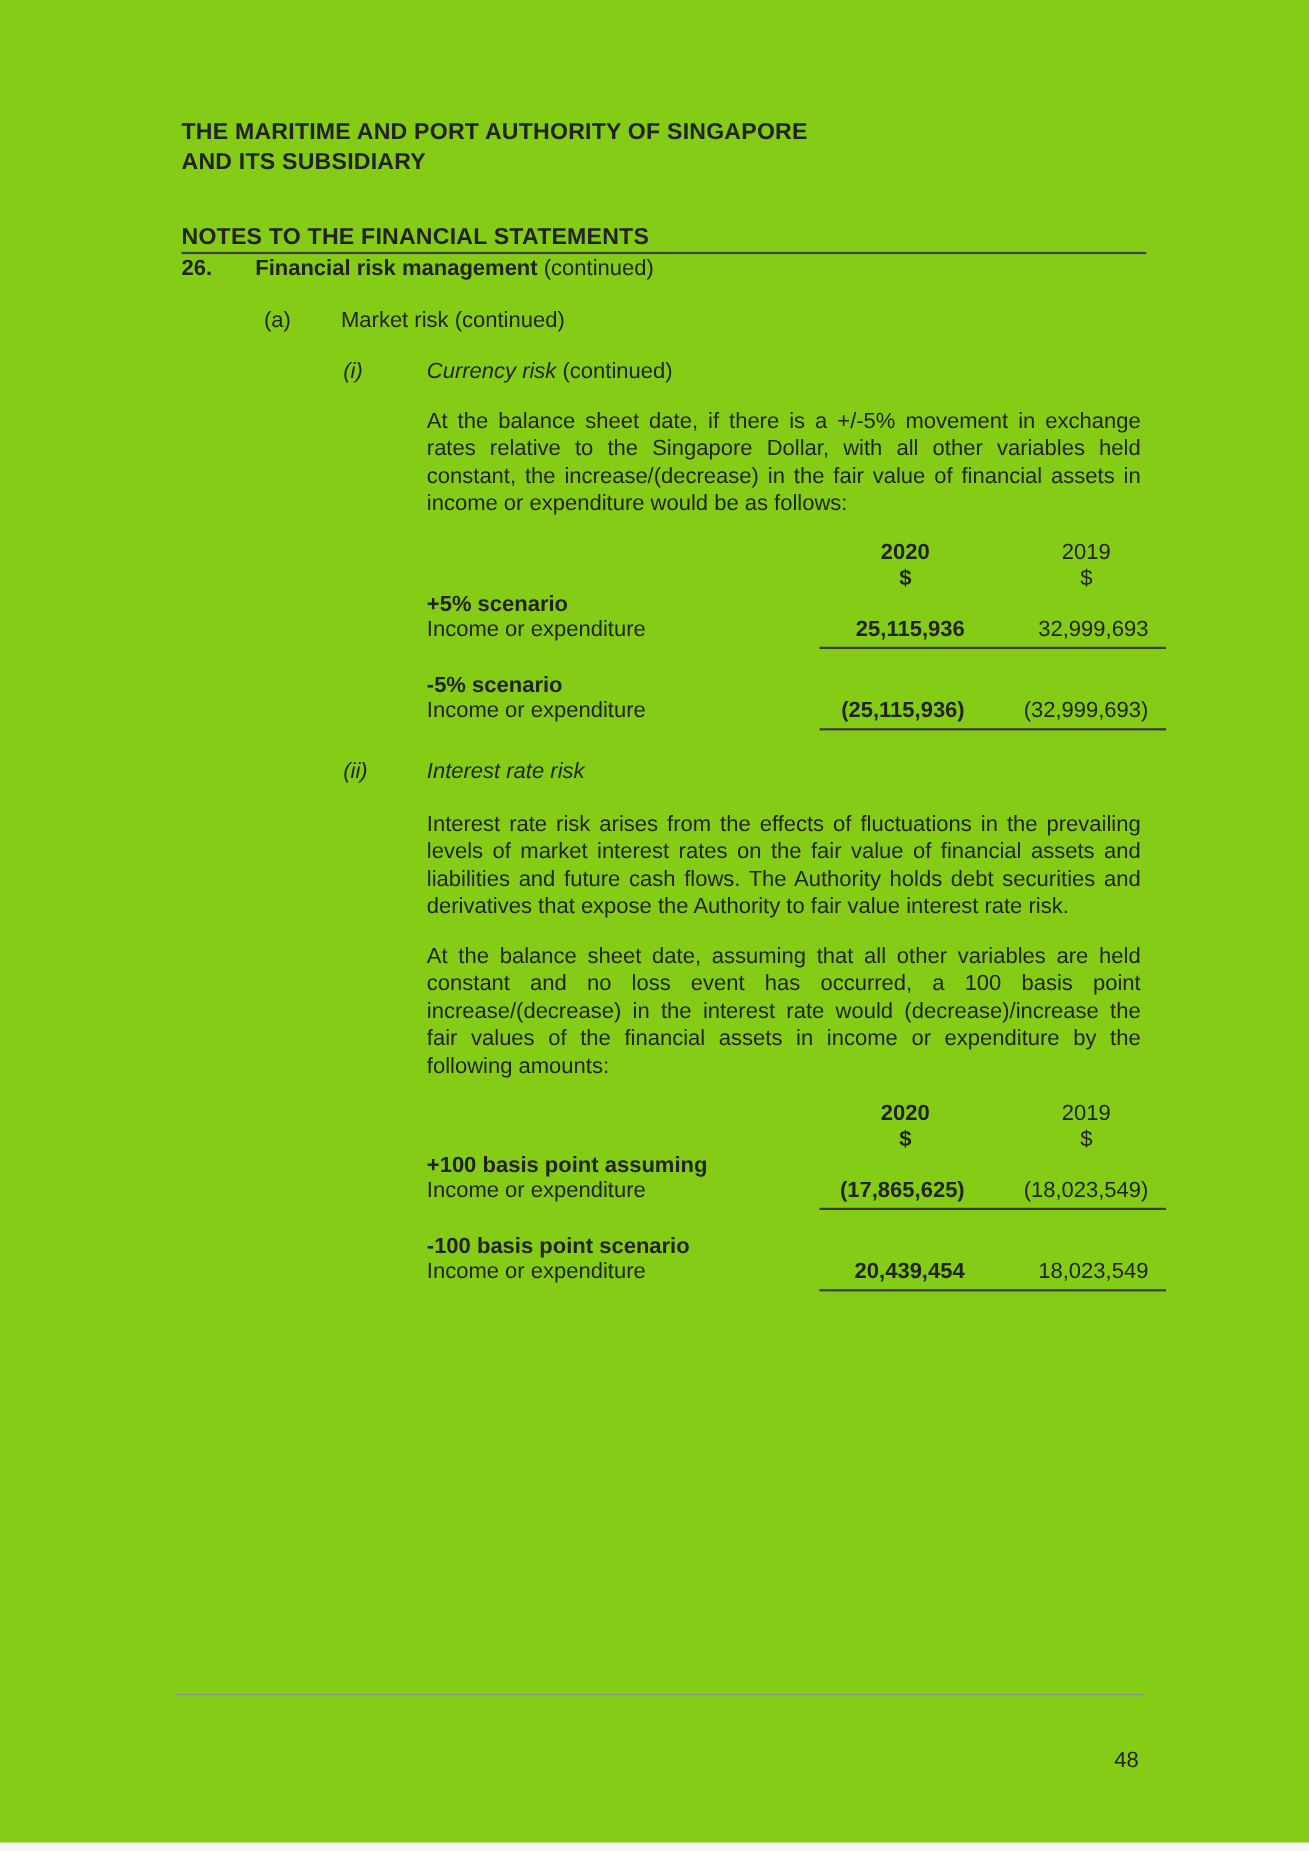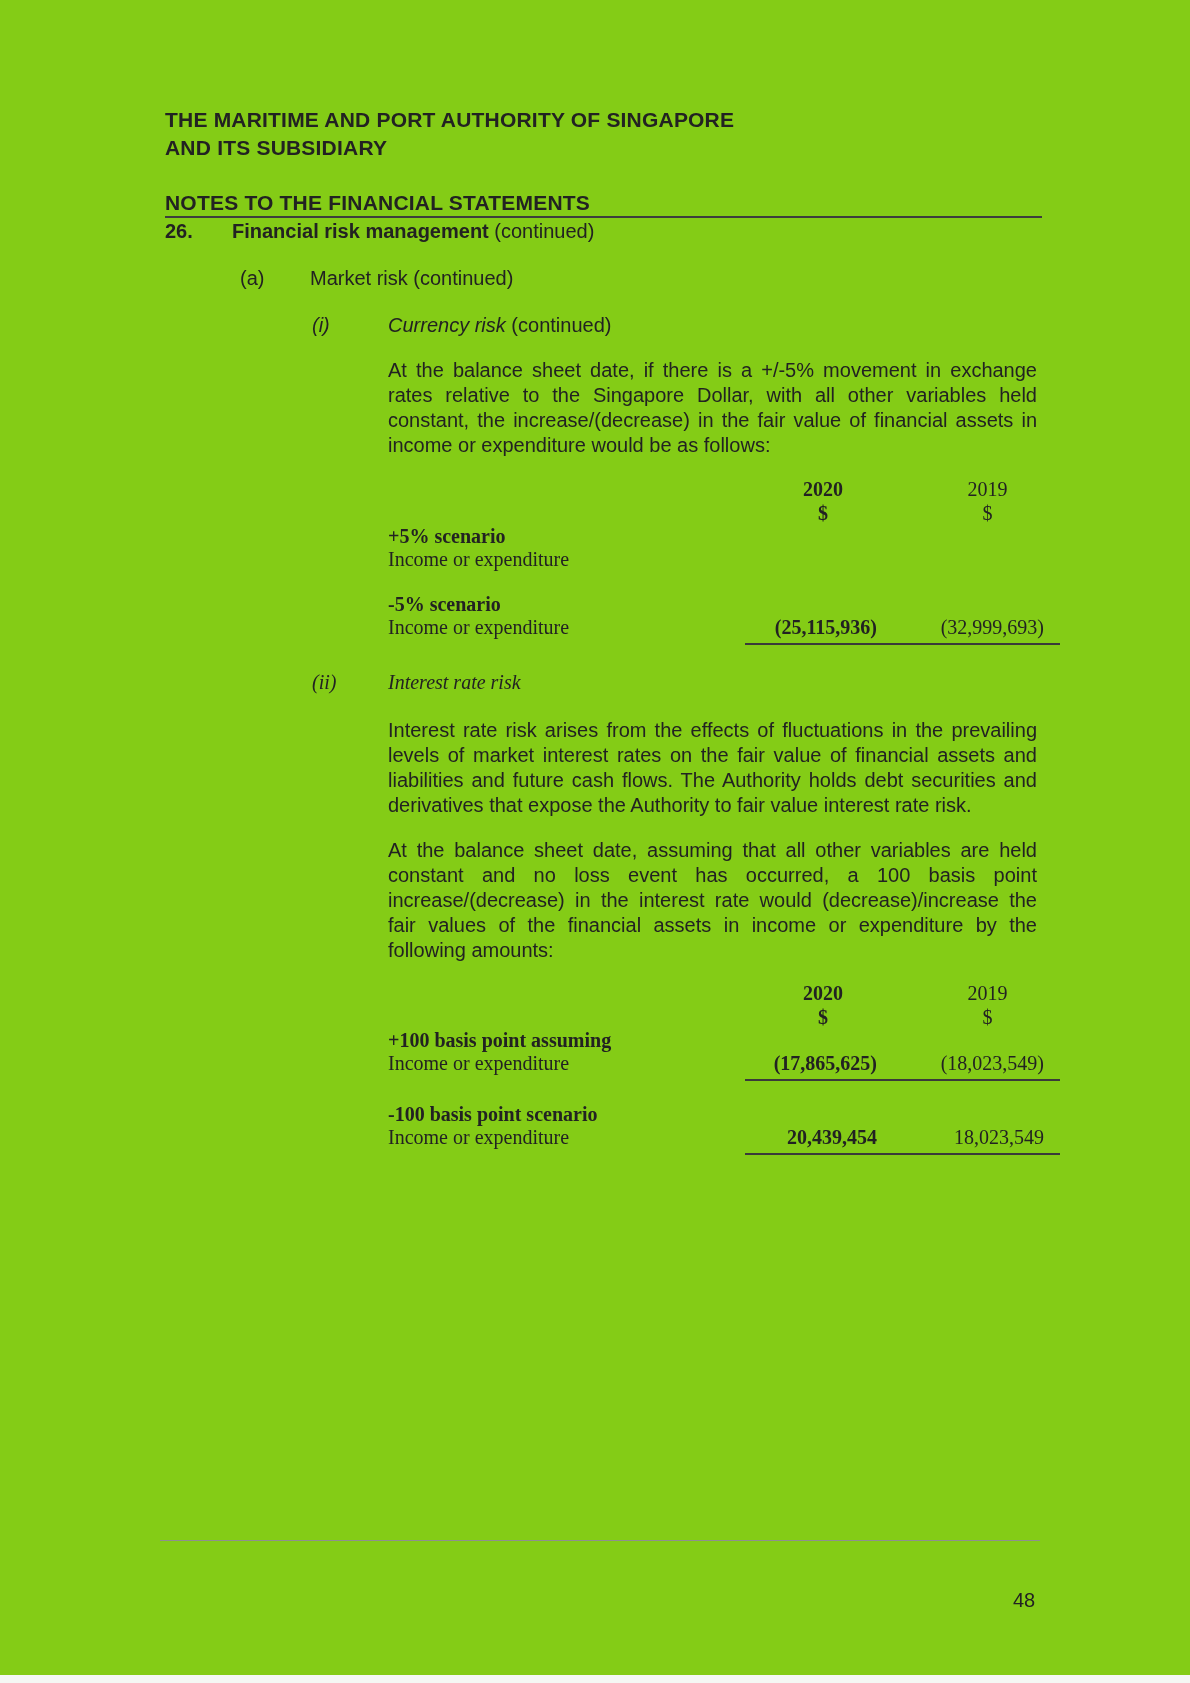--- a/index.html
+++ b/index.html
@@ -19,38 +19,38 @@
     top: 106px;
     width: 895px; 
     font-size: 20px;
     line-height: 25px;
   }
   .bold { font-weight: bold; }
   .ital { font-style: italic; }
 
   
   .org-name { font-size: 21px; font-weight: bold; line-height: 28px; letter-spacing: 0.2px; }
-  .doc-title { margin-top: 28px; font-size: 21px; font-weight: bold; line-height: 26px; letter-spacing: 0.2px; }
+  .doc-title { margin-top: 41px; font-size: 21px; font-weight: bold; line-height: 26px; letter-spacing: 0.2px; }
   .doc-subtitle { font-size: 21px; font-style: italic; line-height: 26px; }
   .header-rule { margin-top: 0px; width: 877px; border-top: 2px solid #3d3d3d; }
 
   
   .sec-row { display: flex; line-height: 26px; }
   .sec-num { width: 67px; font-weight: bold; }
   .sub-row { display: flex; margin-left: 75px; margin-top: 21px; line-height: 26px; }
   .sub-label { width: 70px; }
   .subsub-row { display: flex; margin-left: 147px; margin-top: 21px; line-height: 26px; }
   .subsub-label { width: 76px; }
 
   .body-block { margin-left: 223px; width: 649px; }
   .para { margin-top: 20px; text-align: justify; }
   .side-heading { margin-top: 18px; font-style: italic; line-height: 25px; }
 
   
-  .fintable { margin-left: 223px; width: 672px; margin-top: 19px; font-family: Liberation Serif, serif; }
+  .fintable { margin-left: 223px; width: 672px; margin-top: 19px; }
   .t-row { display: flex; }
   .t-label { width: 357px; }
   .t-vals { width: 315px; display: flex; }
   .t-vals.rule { border-bottom: 2px solid #3a3a3a; padding-bottom: 4px; }
   .t-col1 { width: 140px; }
   .t-col2 { width: 175px; }
   .t-head { line-height: 24px; }
   .t-head .t-col1 { text-align: center; padding-left: 16px; }
   .t-head .t-col2 { text-align: center; padding-left: 30px; }
   .t-val-row { line-height: 23px; }
@@ -116,33 +116,37 @@
       <div class="t-row t-head">
         <span class="t-label"></span>
         <span class="t-vals">
           <span class="t-col1 bold">$</span>
           <span class="t-col2">$</span>
         </span>
       </div>
       <div class="t-scenario">+5% scenario</div>
       <div class="t-row t-val-row">
         <span class="t-label">Income or expenditure</span>
+        <span class="t-vals rule">
+          <span class="t-col1 bold">25,115,936</span>
+          <span class="t-col2">32,999,693</span>
+        </span>
       </div>
       <div class="gap22"></div>
       <div class="t-scenario">-5% scenario</div>
       <div class="t-row t-val-row">
         <span class="t-label">Income or expenditure</span>
         <span class="t-vals rule">
           <span class="t-col1 bold">(25,115,936)</span>
           <span class="t-col2">(32,999,693)</span>
         </span>
       </div>
     </div>
 
-    <div class="subsub-row" style="margin-top:24px;font-family:Liberation Serif, serif;">
+    <div class="subsub-row" style="margin-top:24px;">
       <span class="subsub-label ital">(ii)</span>
       <span class="ital">Interest rate risk</span>
     </div>
 
     <div class="body-block">
       <div class="para" style="margin-top:23px;">Interest rate risk arises from the effects of fluctuations in the prevailing levels of market interest rates on the fair value of financial assets and liabilities and future cash flows. The Authority holds debt securities and derivatives that expose the Authority to fair value interest rate risk.</div>
       <div class="para">At the balance sheet date, assuming that all other variables are held constant and no loss event has occurred, a 100 basis point increase/(decrease) in the interest rate would (decrease)/increase the fair values of the financial assets in income or expenditure by the following amounts:</div>
     </div>
 
     <div class="fintable" style="margin-top:18px;">

